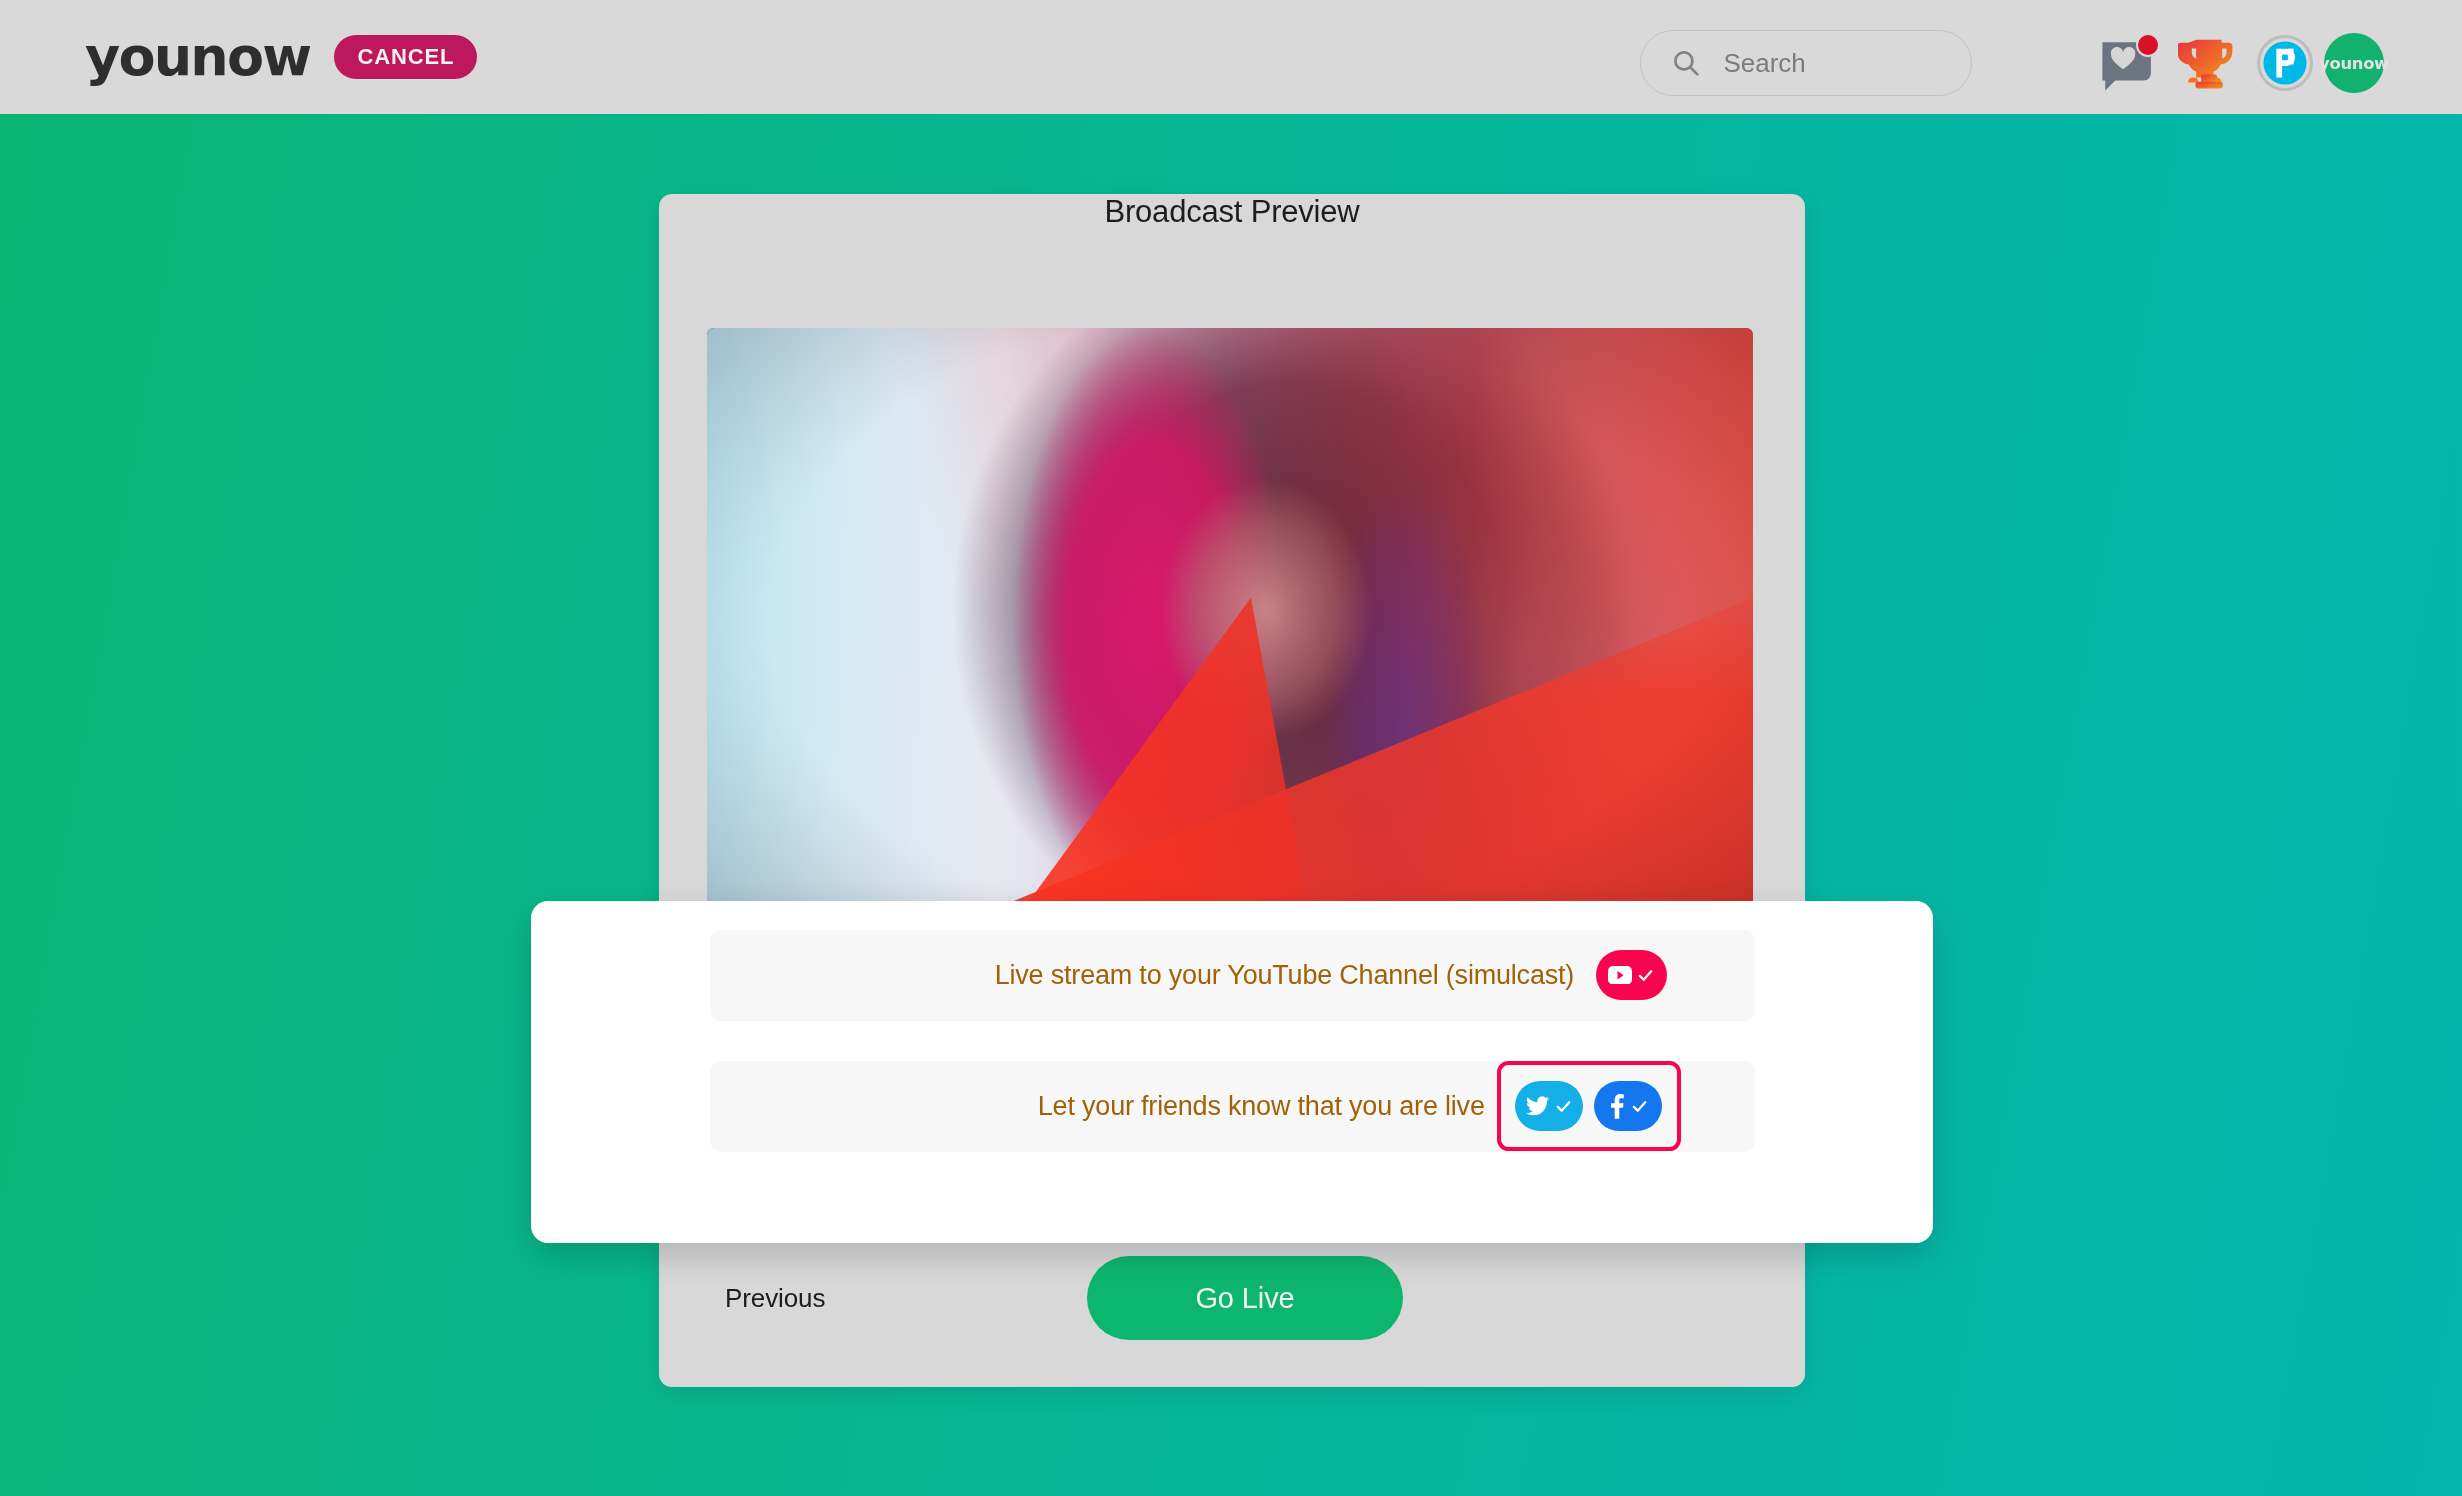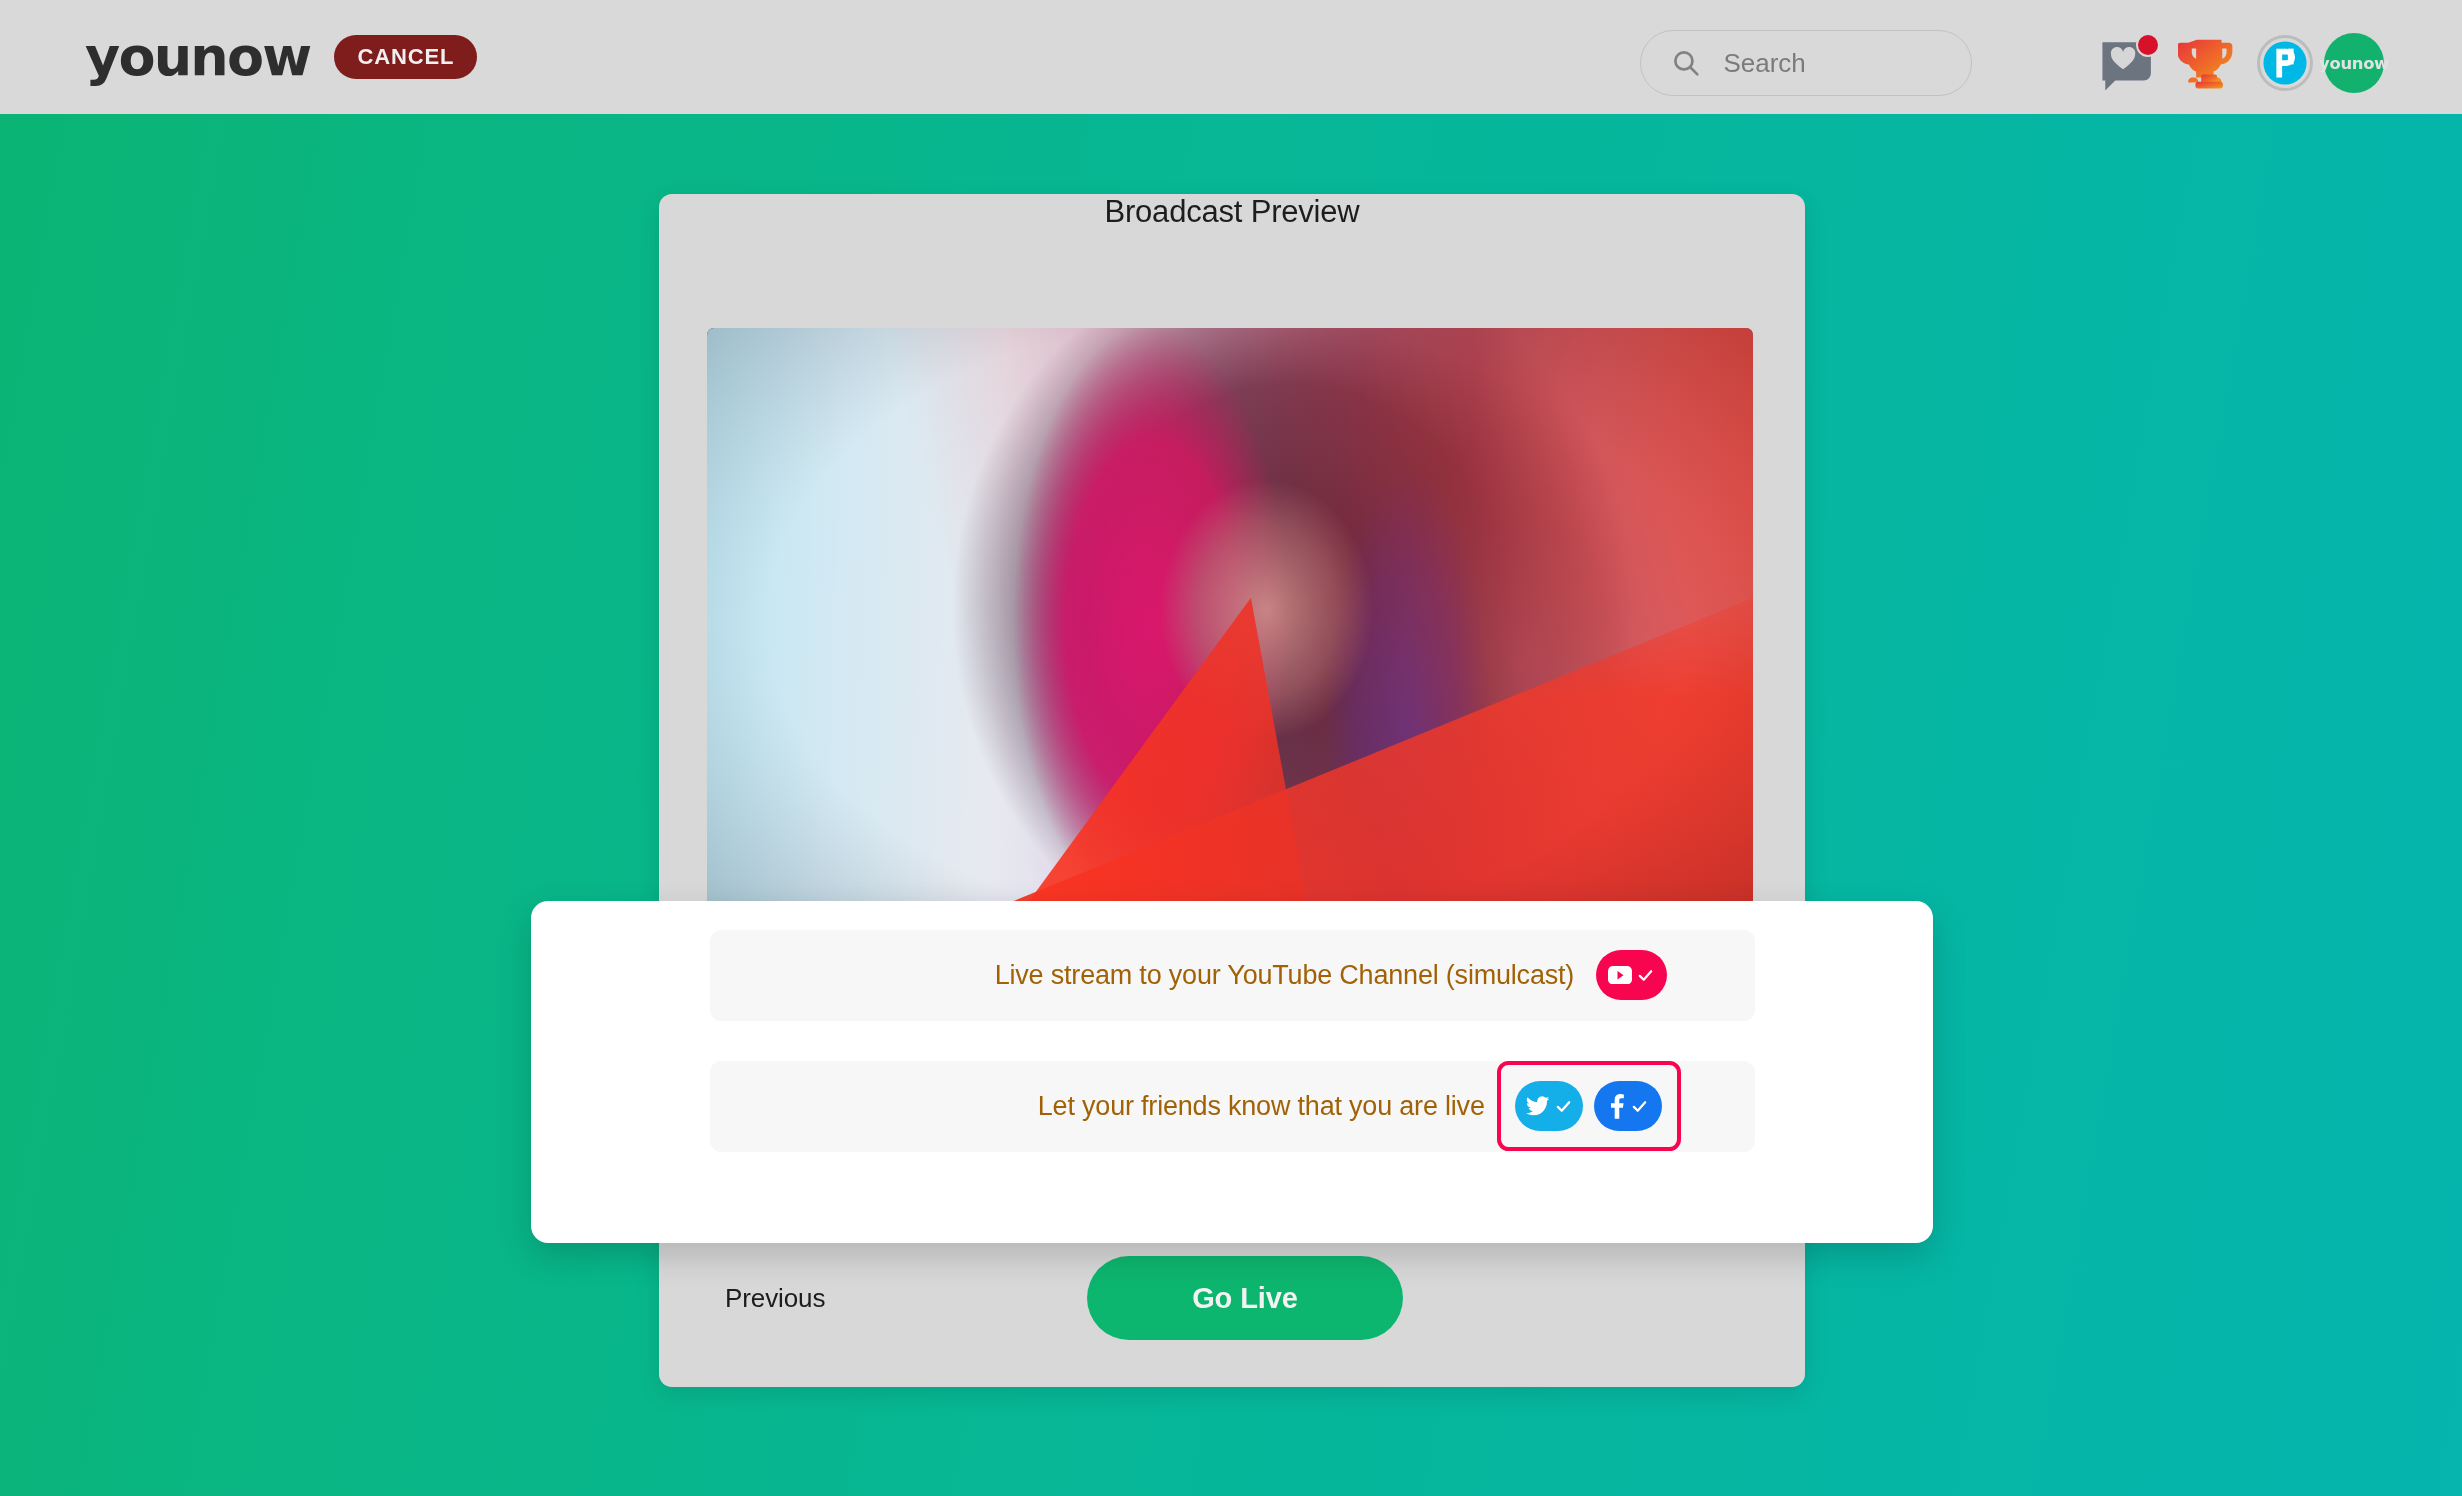--- a/index.html
+++ b/index.html
@@ -46,21 +46,21 @@
   .logo-text {
     font-size: 54px;
     font-weight: 700;
     letter-spacing: -1.8px;
     color: #2e2e2e;
     line-height: 1;
     font-family: "DejaVu Sans", sans-serif;
   }
 
   .cancel-pill {
-    background: #7f1d1d;
+    background: #be185d;
     color: #f0f0f0;
     font-size: 22px;
     font-weight: 700;
     letter-spacing: 0.9px;
     padding: 10.7px 23px 11.4px 23px;
     border-radius: 28.5px;
     border: none;
     cursor: pointer;
     line-height: 1;
     font-family: "Liberation Sans", sans-serif;
@@ -220,21 +220,21 @@
     font-family: "Liberation Sans", sans-serif;
     letter-spacing: -0.1px;
   }
   .golive-btn {
     position: absolute;
     left: 428px;
     width: 316px; height: 84px;
     background: #0db66f;
     color: #f2f2f2;
     font-size: 29px;
-    font-weight: 700;
+    font-weight: 400;
     border: none;
     border-radius: 43px;
     cursor: pointer;
     letter-spacing: -0.1px;
     font-family: "Liberation Sans", sans-serif;
   }
 
   
   #modal {
     position: absolute;

